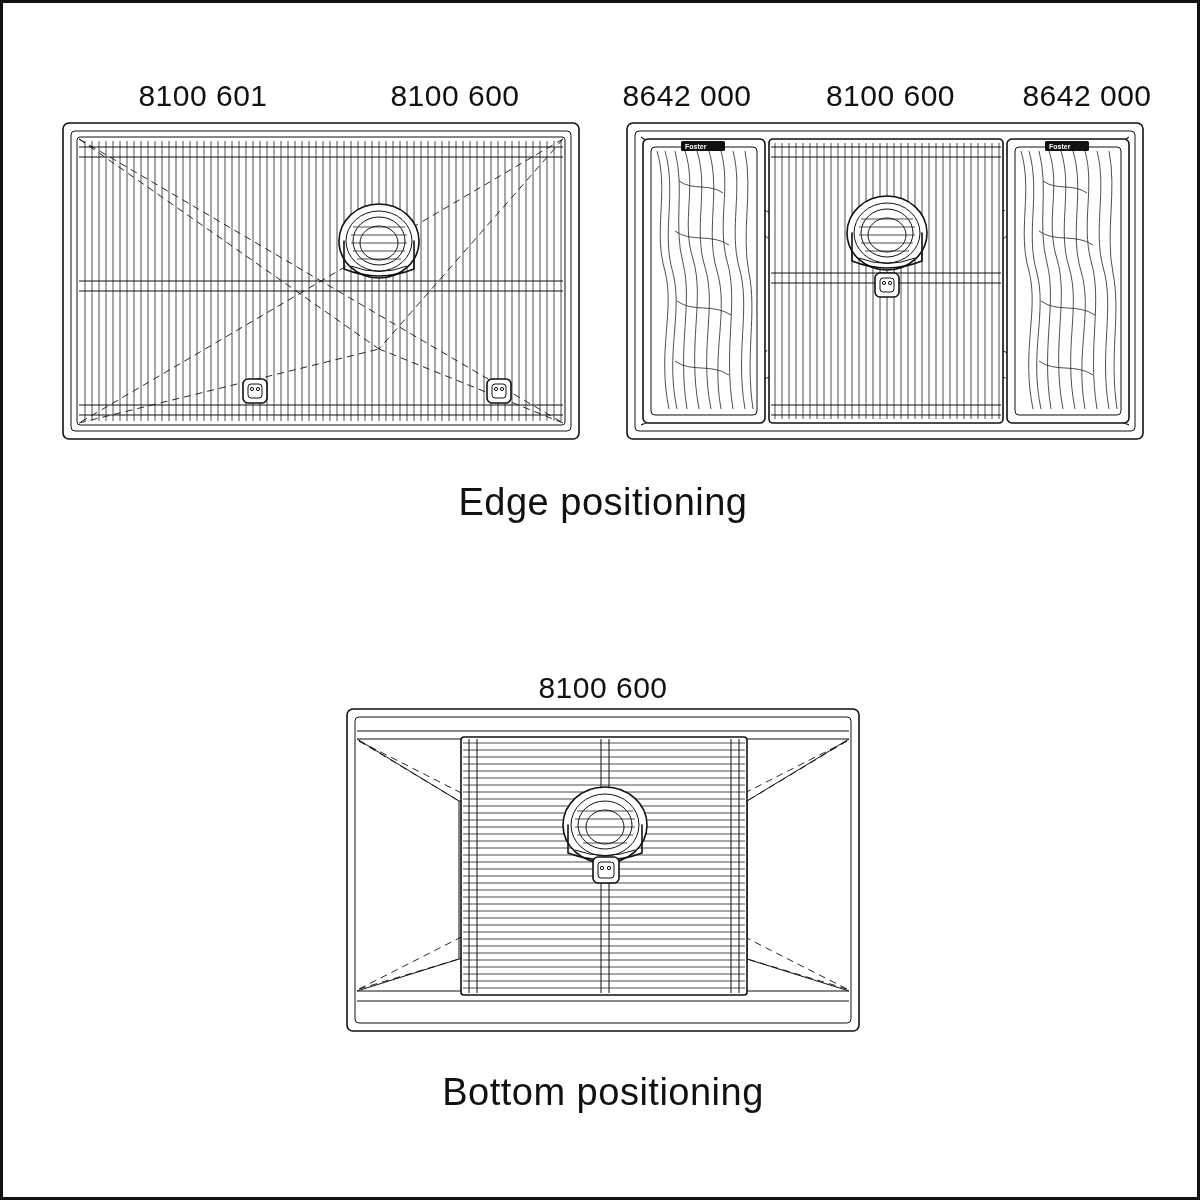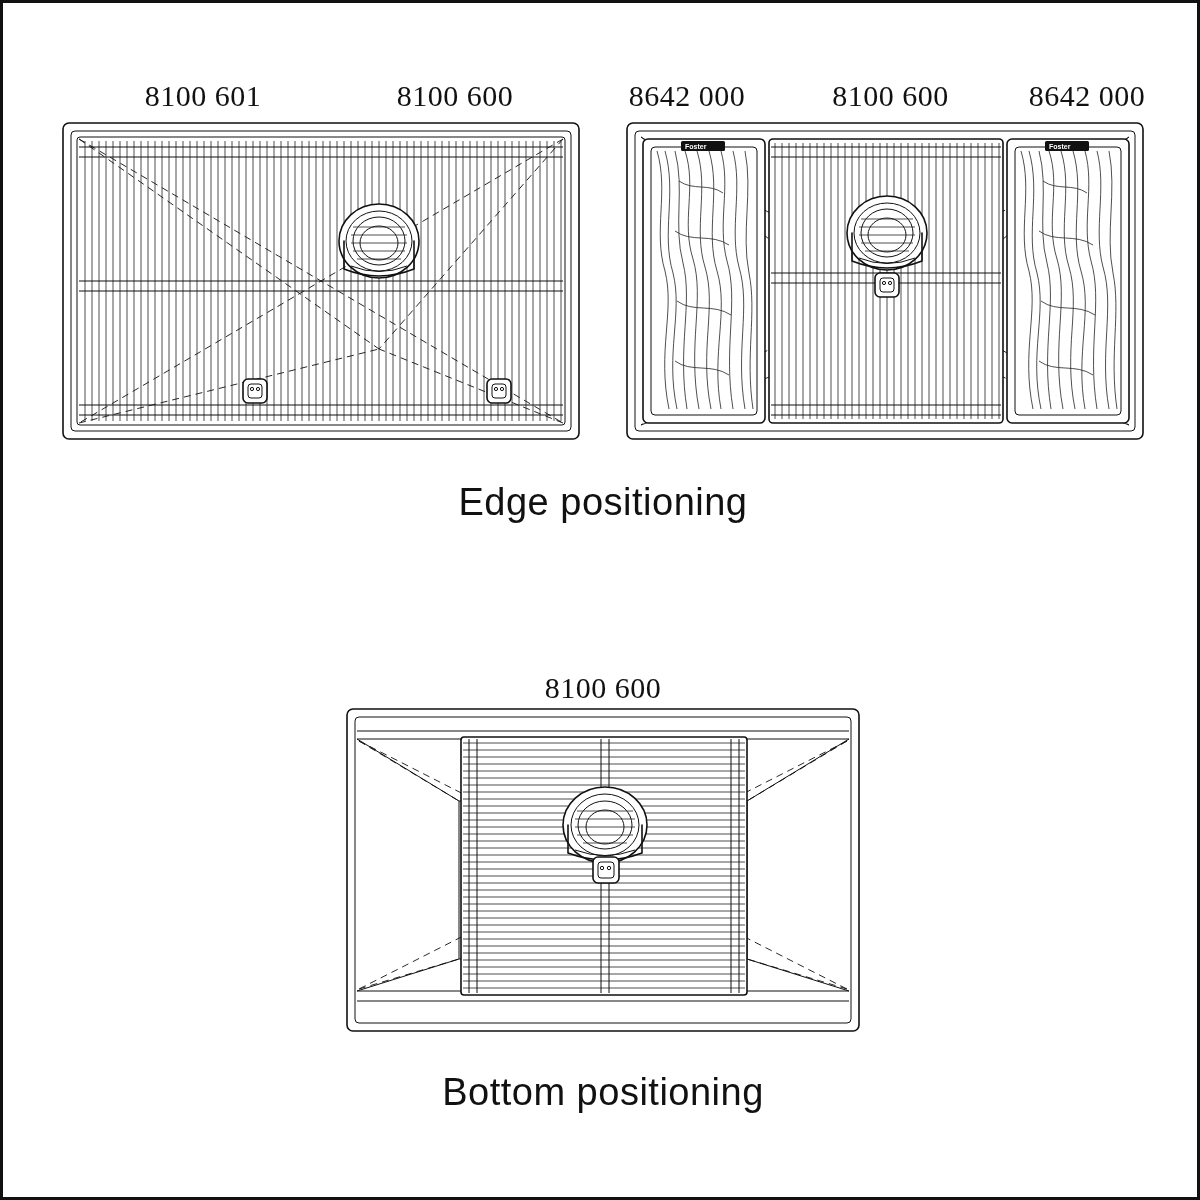--- a/index.html
+++ b/index.html
@@ -26,21 +26,20 @@
   }
 
   .label {
     position: absolute;
     font-size: 30px;
     letter-spacing: 0.5px;
     color: #111111;
     white-space: nowrap;
     text-align: center;
     font-weight: 400;
-    font-family: Liberation Serif, serif;
   }
   .caption {
     position: absolute;
     font-size: 38px;
     color: #111111;
     white-space: nowrap;
     text-align: center;
     letter-spacing: 0.5px;
   }
 

